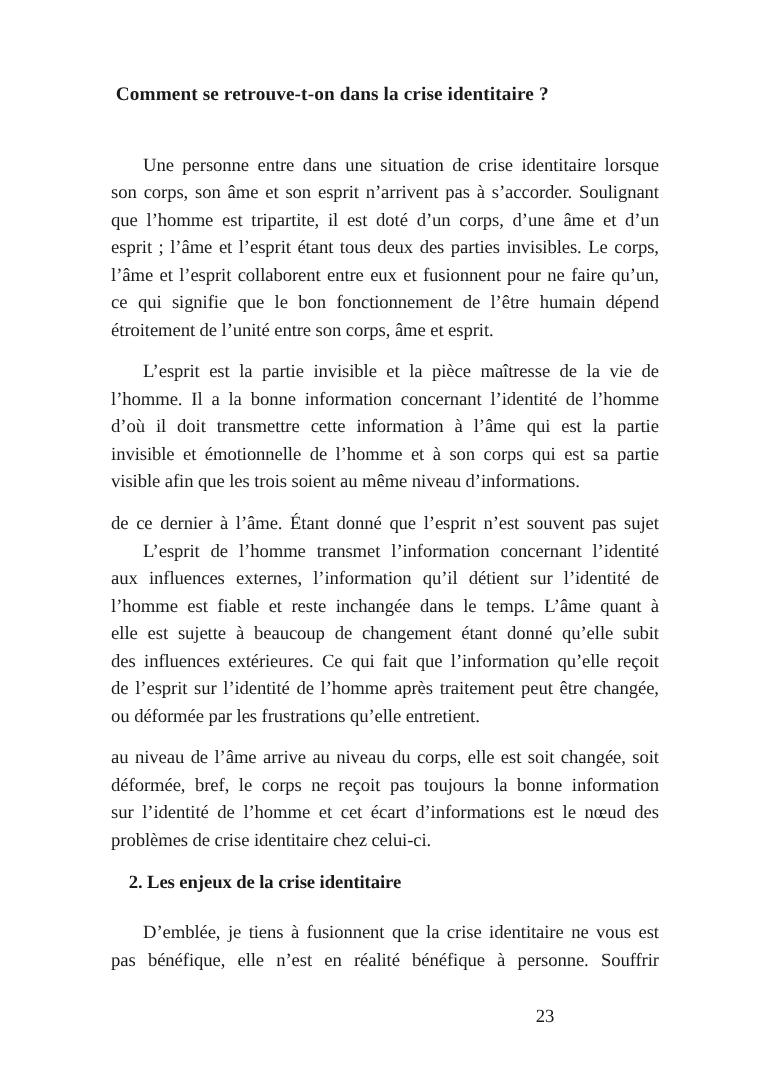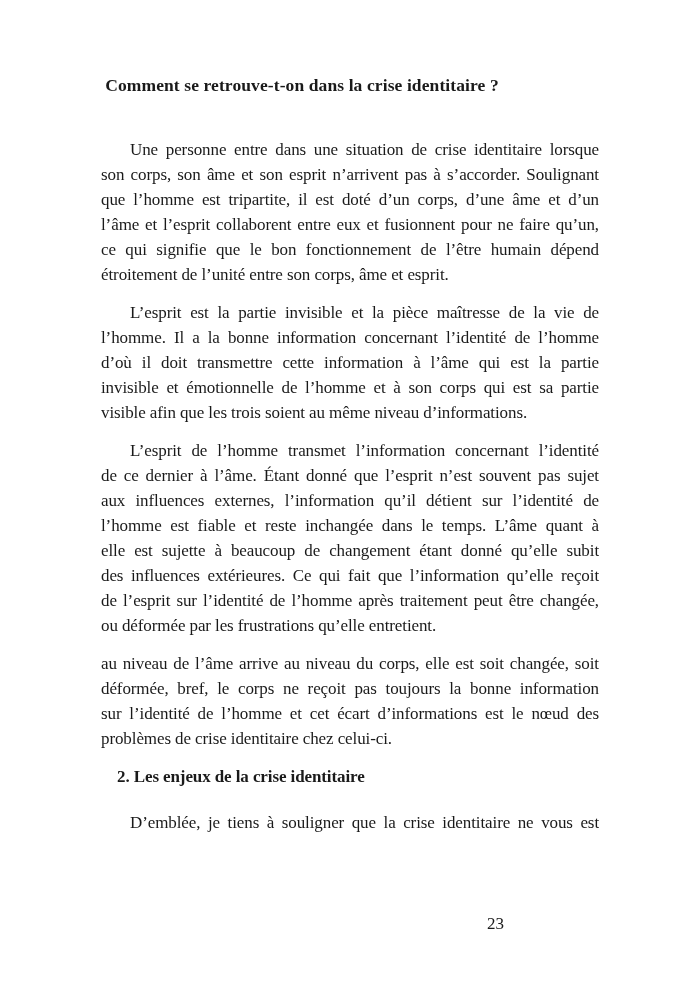--- a/index.html
+++ b/index.html
@@ -74,52 +74,54 @@
 
 <div class="page">
   <div class="chapter-title">Comment se retrouve-t-on dans la crise identitaire ?</div>
 
   <div class="text-column">
     <div id="body-before">
         <div class="paragraph">
           <div class="line first">Une personne entre dans une situation de crise identitaire lorsque</div>
           <div class="line">son corps, son âme et son esprit n’arrivent pas à s’accorder. Soulignant</div>
           <div class="line">que l’homme est tripartite, il est doté d’un corps, d’une âme et d’un</div>
+          <div class="line">esprit ; l’âme et l’esprit étant tous deux des parties invisibles. Le corps,</div>
           <div class="line">l’âme et l’esprit collaborent entre eux et fusionnent pour ne faire qu’un,</div>
           <div class="line">ce qui signifie que le bon fonctionnement de l’être humain dépend</div>
           <div class="line last">étroitement de l’unité entre son corps, âme et esprit.</div>
         </div>
         <div class="paragraph">
           <div class="line first">L’esprit est la partie invisible et la pièce maîtresse de la vie de</div>
           <div class="line">l’homme. Il a la bonne information concernant l’identité de l’homme</div>
           <div class="line">d’où il doit transmettre cette information à l’âme qui est la partie</div>
           <div class="line">invisible et émotionnelle de l’homme et à son corps qui est sa partie</div>
           <div class="line last">visible afin que les trois soient au même niveau d’informations.</div>
         </div>
         <div class="paragraph">
+          <div class="line">de ce dernier à l’âme. Étant donné que l’esprit n’est souvent pas sujet</div>
           <div class="line first">L’esprit de l’homme transmet l’information concernant l’identité</div>
-          <div class="line">de ce dernier à l’âme. Étant donné que l’esprit n’est souvent pas sujet</div>
           <div class="line">aux influences externes, l’information qu’il détient sur l’identité de</div>
           <div class="line">l’homme est fiable et reste inchangée dans le temps. L’âme quant à</div>
           <div class="line">elle est sujette à beaucoup de changement étant donné qu’elle subit</div>
           <div class="line">des influences extérieures. Ce qui fait que l’information qu’elle reçoit</div>
           <div class="line">de l’esprit sur l’identité de l’homme après traitement peut être changée,</div>
           <div class="line last">ou déformée par les frustrations qu’elle entretient.</div>
         </div>
         <div class="paragraph">
           <div class="line">au niveau de l’âme arrive au niveau du corps, elle est soit changée, soit</div>
           <div class="line">déformée, bref, le corps ne reçoit pas toujours la bonne information</div>
           <div class="line">sur l’identité de l’homme et cet écart d’informations est le nœud des</div>
           <div class="line last">problèmes de crise identitaire chez celui-ci.</div>
         </div>
       </div>
 
     <div class="section-heading">2. Les enjeux de la crise identitaire</div>
 
     <div id="body-after">
         <div class="paragraph">
-          <div class="line first">D’emblée, je tiens à souligner que la crise identitaire ne vous est</div>
+          <div class="line first">D’emblée, je tiens à fusionnent que la crise identitaire ne vous est</div>
+          <div class="line">pas bénéfique, elle n’est en réalité bénéfique à personne. Souffrir</div>
         </div>
       </div>
   </div>
 
   <div class="page-number">23</div>
 </div>
 
 </body></html>

